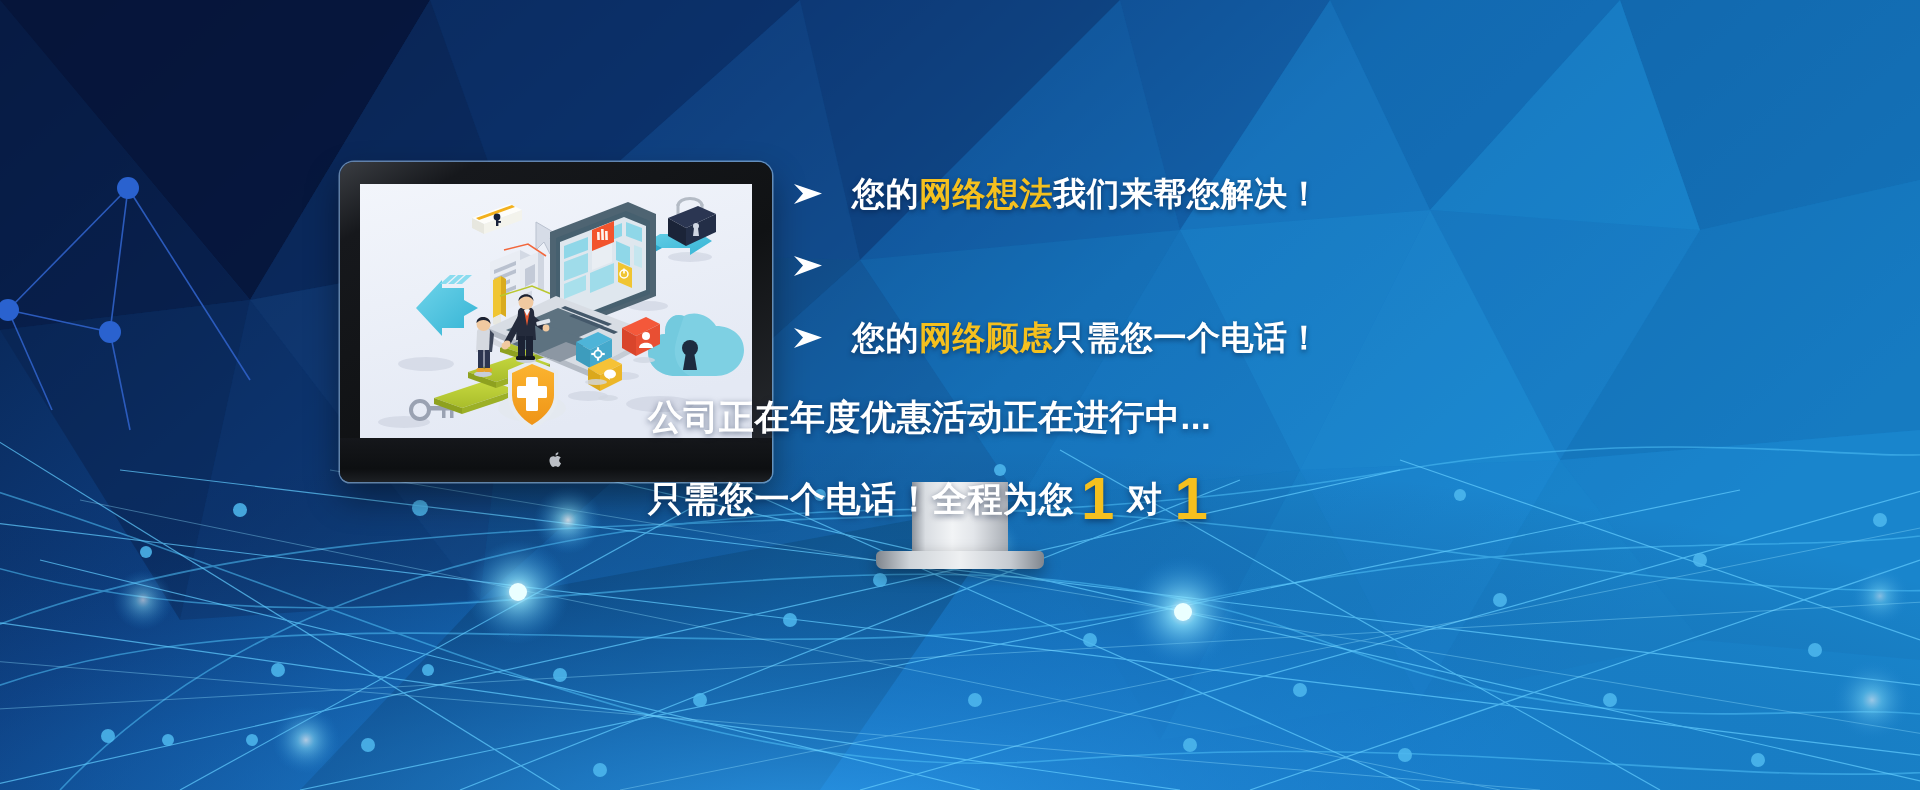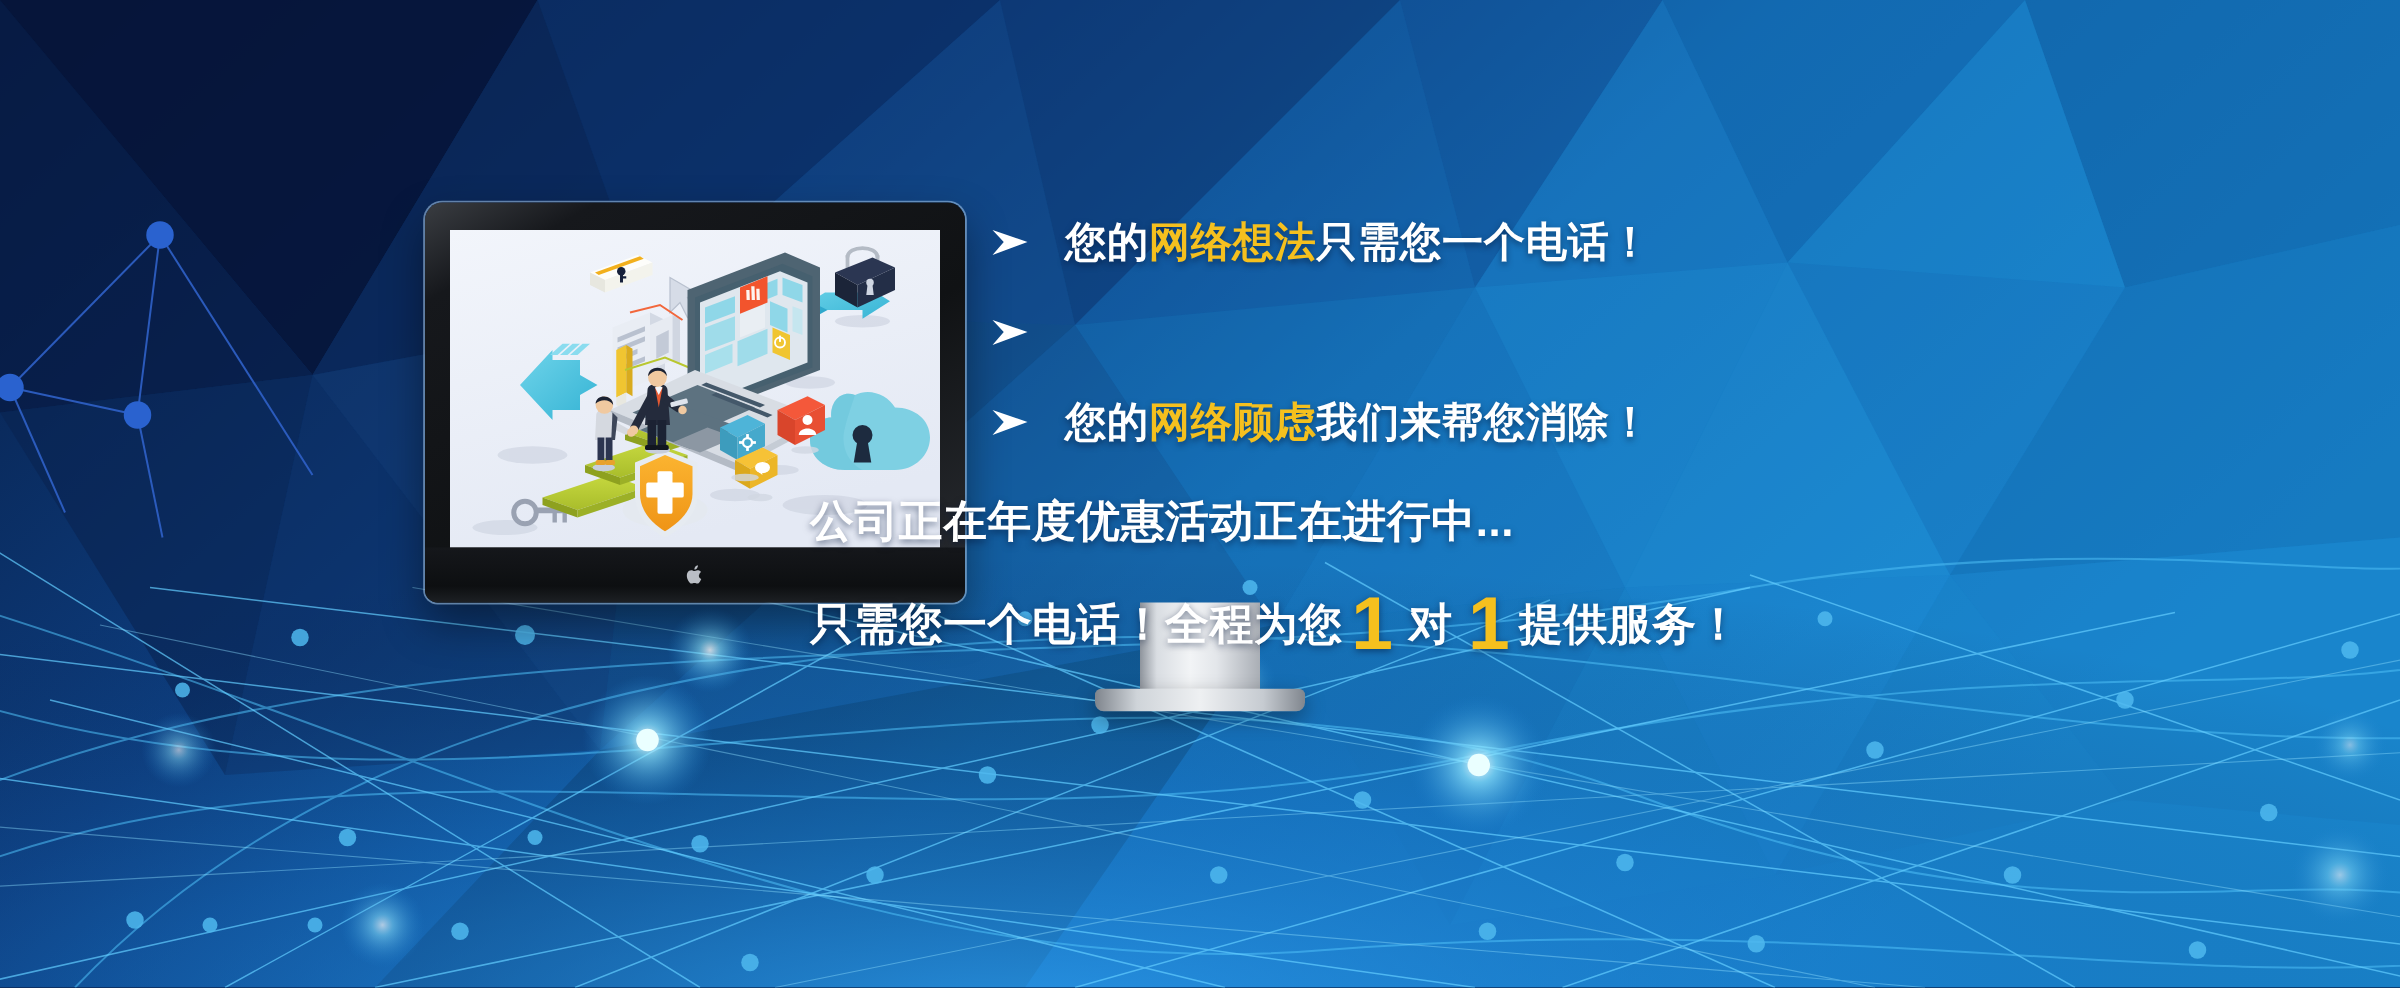--- a/index.html
+++ b/index.html
@@ -542,44 +542,43 @@
   <div class="mon-foot"></div>
 
   <div id="copy">
 
     <div class="bullet-row">
       <span class="bullet-arrow">
         <svg width="34" height="22" viewBox="0 0 34 22">
           <path d="M2 1 L30 10.5 L2 21 L11 10.5 Z" fill="#ffffff"></path>
         </svg>
       </span>
-      <span class="bullet-text"><span>您的</span><span class="hl">网络想法</span><span>只需您一个电话！</span></span>
+      <span class="bullet-text"><span>您的</span><span class="hl">网络想法</span><span>我们来帮您解决！</span></span>
     </div>
 
     <div class="bullet-row">
       <span class="bullet-arrow">
         <svg width="34" height="22" viewBox="0 0 34 22">
           <path d="M2 1 L30 10.5 L2 21 L11 10.5 Z" fill="#ffffff"></path>
         </svg>
       </span>
     </div>
 
     <div class="bullet-row">
       <span class="bullet-arrow">
         <svg width="34" height="22" viewBox="0 0 34 22">
           <path d="M2 1 L30 10.5 L2 21 L11 10.5 Z" fill="#ffffff"></path>
         </svg>
       </span>
-      <span class="bullet-text"><span>您的</span><span class="hl">网络顾虑</span><span>我们来帮您消除！</span></span>
+      <span class="bullet-text"><span>您的</span><span class="hl">网络顾虑</span><span>只需您一个电话！</span></span>
     </div>
 
     <div class="promo-line" id="promo1">公司正在年度优惠活动正在进行中...</div>
 
     <div class="promo-line" id="promo2">
       <span>只需您一个电话！全程为您</span>
       <span class="big-one">1</span>
       <span class="dui">对</span>
       <span class="big-one">1</span>
-      <span>提供服务！</span>
     </div>
 
   </div>
 </div>
 
 </body></html>

